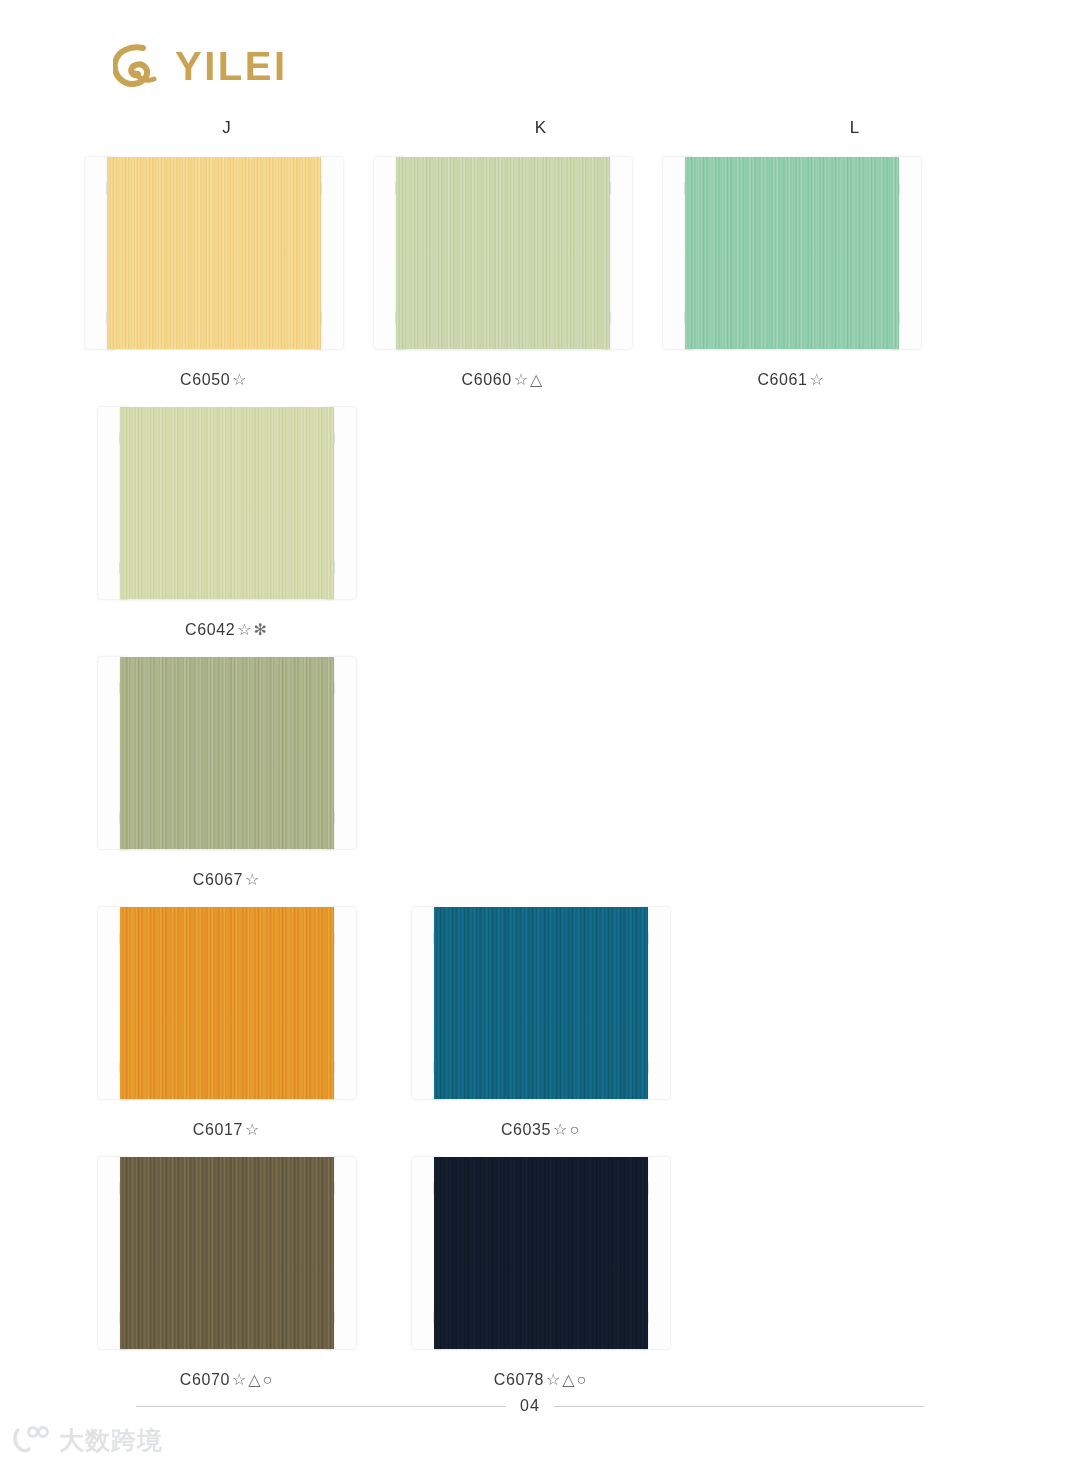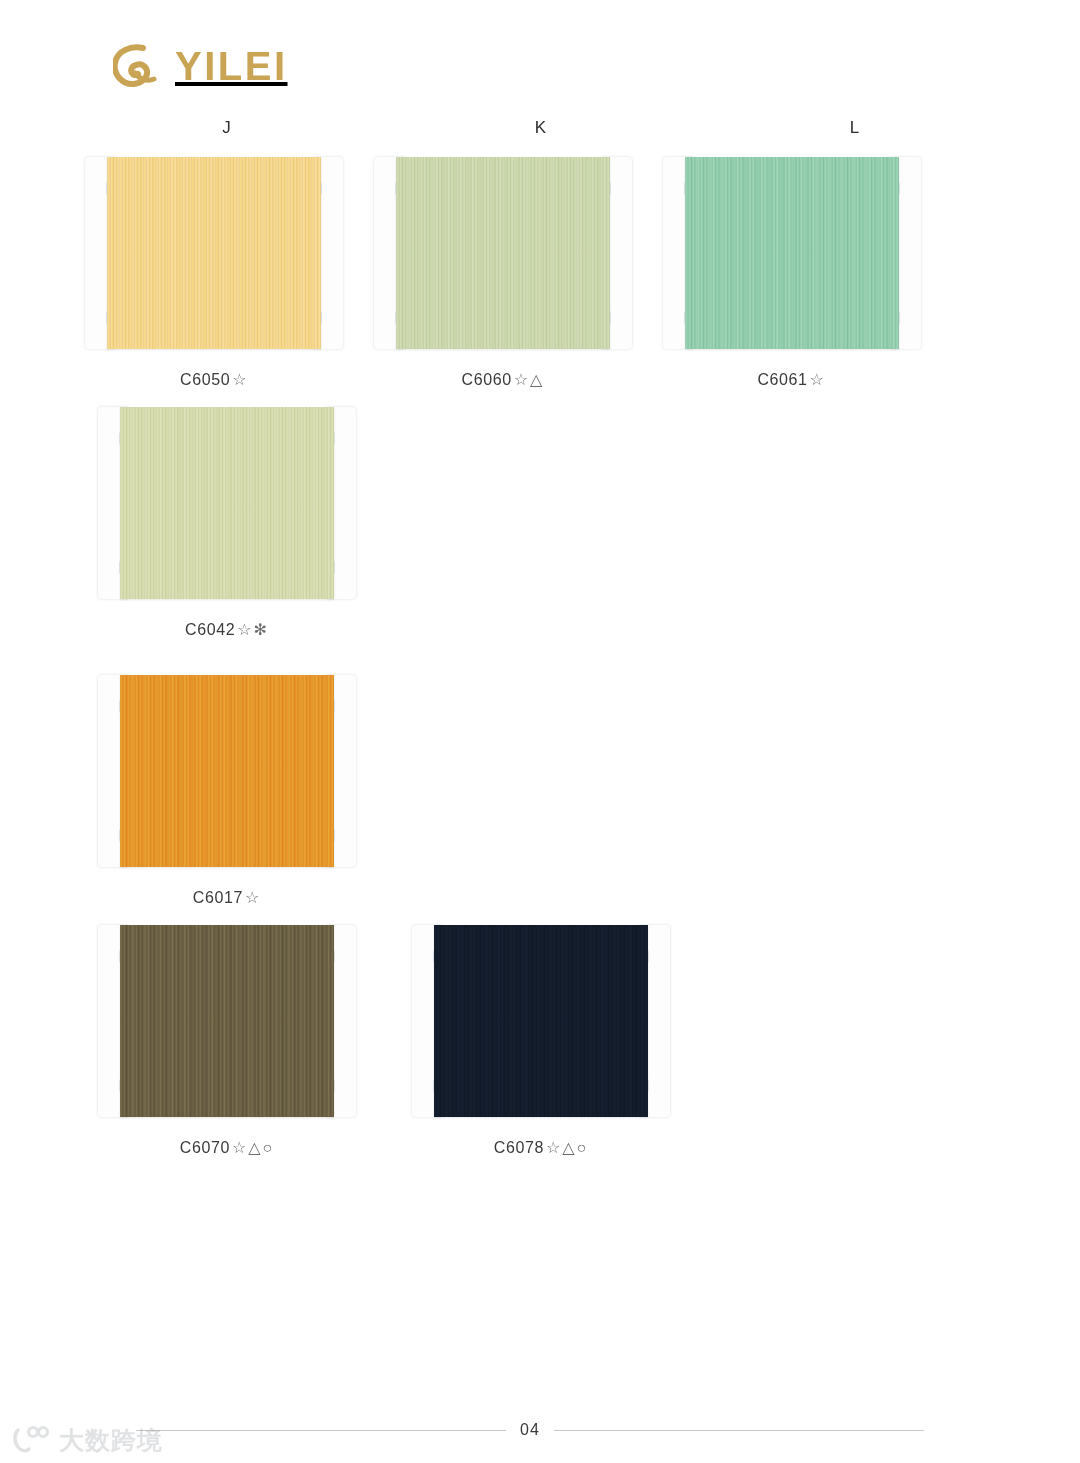--- a/index.html
+++ b/index.html
@@ -9,21 +9,21 @@
     font-family:"Liberation Sans", sans-serif;
     -webkit-font-smoothing:antialiased;
     position:relative;
     overflow:hidden;
   }
   .page{position:relative;width:1080px;height:1463px;}
 
   
   .brand{
     position:absolute;left:113px;top:43px;
-    display:flex;align-items:center;gap:14px;text-decoration:underline;
+    display:flex;align-items:center;gap:14px;
   }
   .brand-mark{width:48px;height:46px;display:block;}
   .brand-name{
     font-size:40px;letter-spacing:2.5px;font-weight:700;
     color:#CBA košt;
     color:#C9A455;
     line-height:1;
   }
 
   
@@ -109,21 +109,21 @@
 
   .swatch-label{
     margin-top:21px;
     font-size:16px;color:#3a3a3a;letter-spacing:.6px;
     white-space:nowrap;
   }
   .swatch-label .sym{color:#6b6b6b;margin-left:2px;letter-spacing:2px;}
 
   
   .footer{
-    position:absolute;left:0;bottom:24px;width:1060px;
+    position:absolute;left:0;bottom:48px;width:1060px;
     display:flex;align-items:center;justify-content:center;gap:14px;
   }
   .rule{height:1px;width:370px;background:#c9c9c9;}
   .page-num{font-size:16px;color:#3a3a3a;letter-spacing:1px;}
 
   .watermark{
     position:absolute;left:12px;bottom:6px;
     display:flex;align-items:flex-start;gap:7px;
     opacity:.30;
   }
@@ -223,37 +223,69 @@
                 <div class="notch n-bot"></div>
               </div>
               <div class="fabric" style="background-color: rgb(215, 221, 174);">
                 <div class="tex"></div>
               </div>
             </div>
             <div class="swatch-label"><span>C6042</span><span class="sym">☆✻</span></div>
           </div>
         </div>
         <div class="srow">
+          <div class="scell">
+            <div class="swatch-wrap">
+              <div class="clip left">
+                <div class="notch n-top"></div>
+                <div class="notch n-bot"></div>
+              </div>
+              <div class="clip right">
+                <div class="notch n-top"></div>
+                <div class="notch n-bot"></div>
+              </div>
+              <div class="fabric" style="background-color: rgb(172, 180, 138);">
+                <div class="tex"></div>
+              </div>
+            </div>
+            <div class="swatch-label"><span>C6067</span><span class="sym">☆</span></div>
+          </div>
         </div>
         <div class="srow">
           <div class="scell">
             <div class="swatch-wrap">
               <div class="clip left">
                 <div class="notch n-top"></div>
                 <div class="notch n-bot"></div>
               </div>
               <div class="clip right">
                 <div class="notch n-top"></div>
                 <div class="notch n-bot"></div>
               </div>
               <div class="fabric" style="background-color: rgb(232, 151, 43);">
                 <div class="tex"></div>
               </div>
             </div>
             <div class="swatch-label"><span>C6017</span><span class="sym">☆</span></div>
+          </div>
+          <div class="scell">
+            <div class="swatch-wrap">
+              <div class="clip left">
+                <div class="notch n-top"></div>
+                <div class="notch n-bot"></div>
+              </div>
+              <div class="clip right">
+                <div class="notch n-top"></div>
+                <div class="notch n-bot"></div>
+              </div>
+              <div class="fabric" style="background-color: rgb(18, 101, 128);">
+                <div class="tex"></div>
+              </div>
+            </div>
+            <div class="swatch-label"><span>C6035</span><span class="sym">☆○</span></div>
           </div>
         </div>
         <div class="srow">
           <div class="scell">
             <div class="swatch-wrap">
               <div class="clip left">
                 <div class="notch n-top"></div>
                 <div class="notch n-bot"></div>
               </div>
               <div class="clip right">

